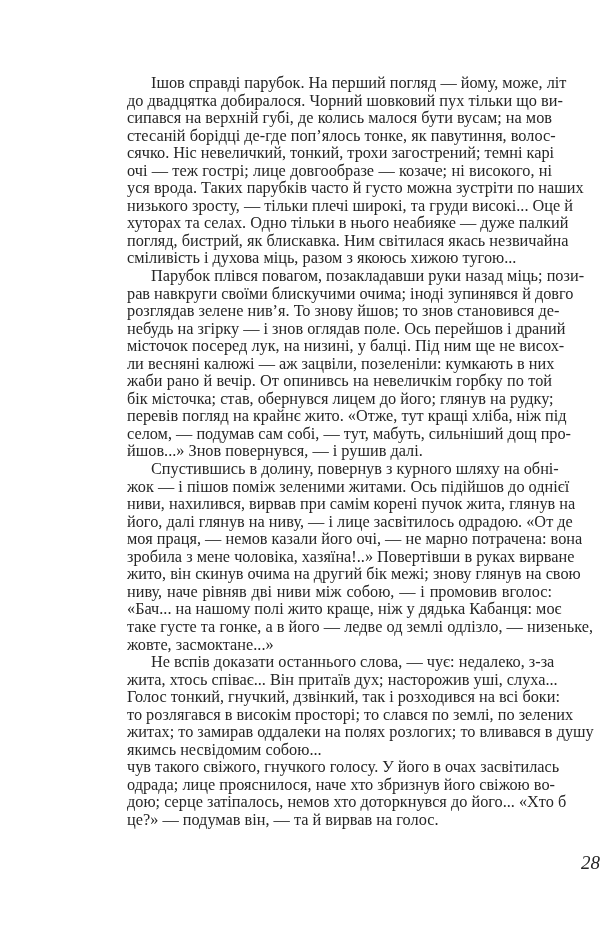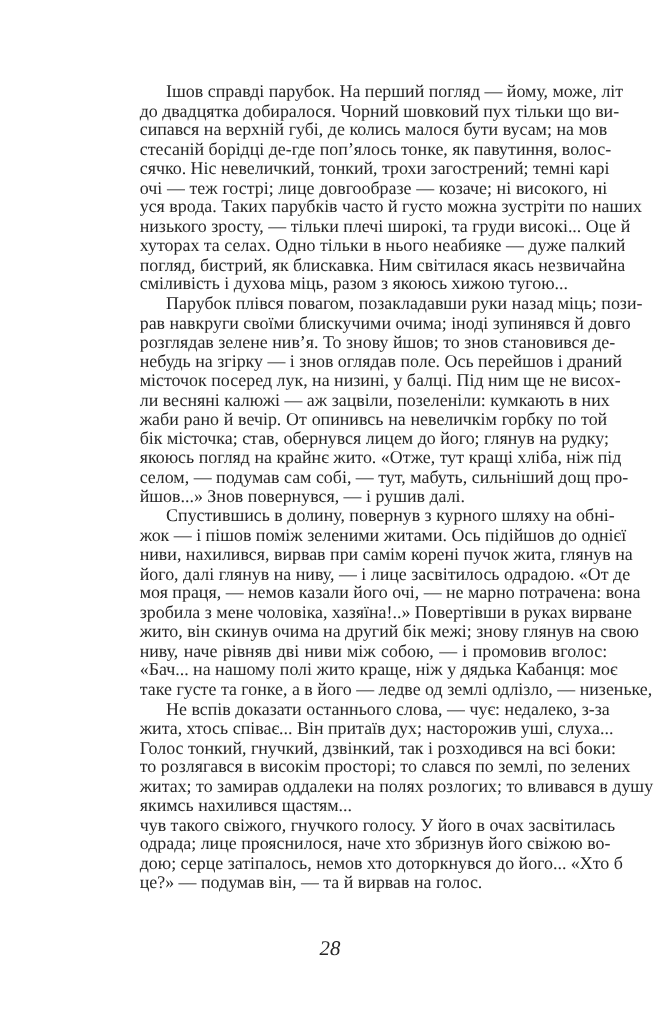--- a/index.html
+++ b/index.html
@@ -35,21 +35,21 @@
       text-align-last: left;
     }
     .line.indent {
       padding-left: 24px;
     }
     .page-number {
       position: absolute;
       left: 0;
       width: 600px;
       top: 852px;
-      text-align: center;
+      text-align: right;
       font-family: "Liberation Serif", "DejaVu Serif", serif;
       font-style: italic;
       font-size: 19px;
       color: #262626;
     }
   </style>
 </head>
 <body>
 
 <div class="page">
@@ -70,45 +70,46 @@
 
   <div>
     <span class="line indent">Парубок плівся повагом, позакладавши руки назад міць; пози-</span>
     <span class="line">рав навкруги своїми блискучими очима; іноді зупинявся й довго</span>
     <span class="line">розглядав зелене нив’я. То знову йшов; то знов становився де-</span>
     <span class="line">небудь на згірку — і знов оглядав поле. Ось перейшов і драний</span>
     <span class="line">місточок посеред лук, на низині, у балці. Під ним ще не висох-</span>
     <span class="line">ли весняні калюжі — аж зацвіли, позеленіли: кумкають в них</span>
     <span class="line">жаби рано й вечір. От опинивсь на невеличкім горбку по той</span>
     <span class="line">бік місточка; став, обернувся лицем до його; глянув на рудку;</span>
-    <span class="line">якоюсь погляд на крайнє жито. «Отже, тут кращі хліба, ніж під</span>
+    <span class="line">перевів погляд на крайнє жито. «Отже, тут кращі хліба, ніж під</span>
     <span class="line">селом, — подумав сам собі, — тут, мабуть, сильніший дощ про-</span>
     <span class="line last">йшов...» Знов повернувся, — і рушив далі.</span>
   </div>
 
   <div>
     <span class="line indent">Спустившись в долину, повернув з курного шляху на обні-</span>
     <span class="line">жок — і пішов поміж зеленими житами. Ось підійшов до однієї</span>
     <span class="line">ниви, нахилився, вирвав при самім корені пучок жита, глянув на</span>
     <span class="line">його, далі глянув на ниву, — і лице засвітилось одрадою. «От де</span>
     <span class="line">моя праця, — немов казали його очі, — не марно потрачена: вона</span>
     <span class="line">зробила з мене чоловіка, хазяїна!..» Повертівши в руках вирване</span>
     <span class="line">жито, він скинув очима на другий бік межі; знову глянув на свою</span>
     <span class="line">ниву, наче рівняв дві ниви між собою, — і промовив вголос:</span>
     <span class="line">«Бач... на нашому полі жито краще, ніж у дядька Кабанця: моє</span>
     <span class="line">таке густе та гонке, а в його — ледве од землі одлізло, — низеньке,</span>
+    <span class="line last">жовте, засмоктане...»</span>
   </div>
 
   <div>
     <span class="line indent">Не вспів доказати останнього слова, — чує: недалеко, з-за</span>
     <span class="line">жита, хтось співає... Він притаїв дух; насторожив уші, слуха...</span>
     <span class="line">Голос тонкий, гнучкий, дзвінкий, так і розходився на всі боки:</span>
     <span class="line">то розлягався в високім просторі; то слався по землі, по зелених</span>
     <span class="line">житах; то замирав оддалеки на полях розлогих; то вливався в душу</span>
-    <span class="line last">якимсь нахилився щастям...</span>
+    <span class="line last">якимсь несвідомим собою...</span>
   </div>
 
   <div>
     <span class="line">чув такого свіжого, гнучкого голосу. У його в очах засвітилась</span>
     <span class="line">одрада; лице прояснилося, наче хто збризнув його свіжою во-</span>
     <span class="line">дою; серце затіпалось, немов хто доторкнувся до його... «Хто б</span>
     <span class="line last">це?» — подумав він, — та й вирвав на голос.</span>
   </div>
 </div>
 

